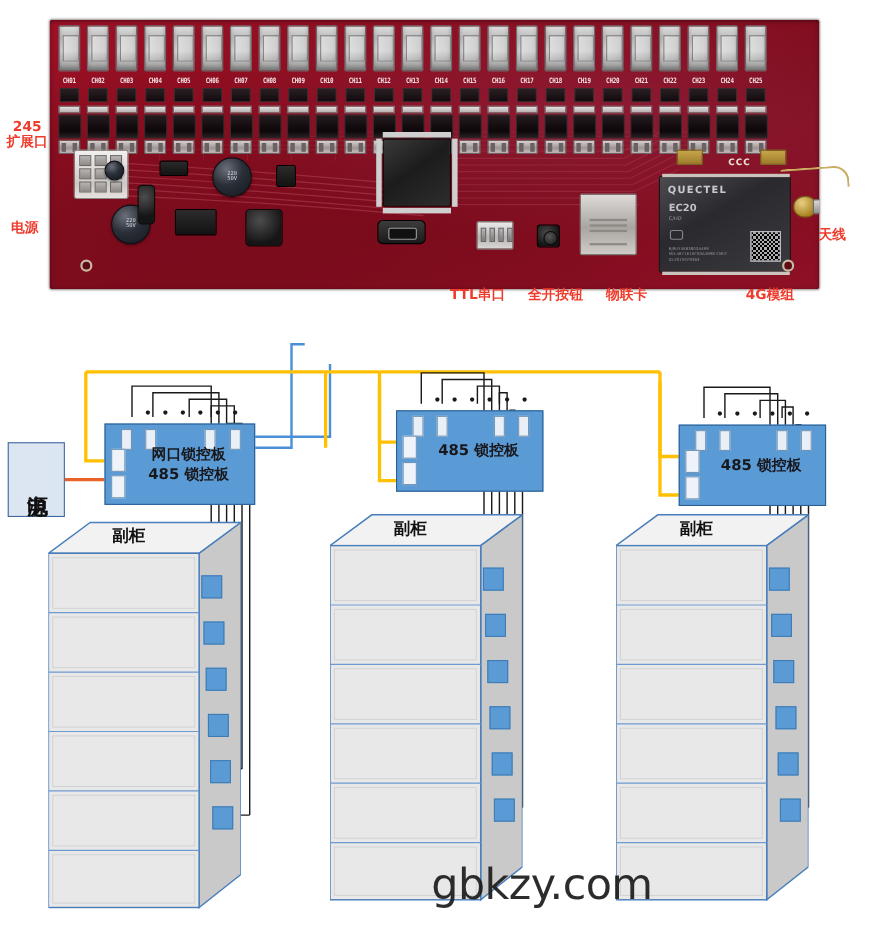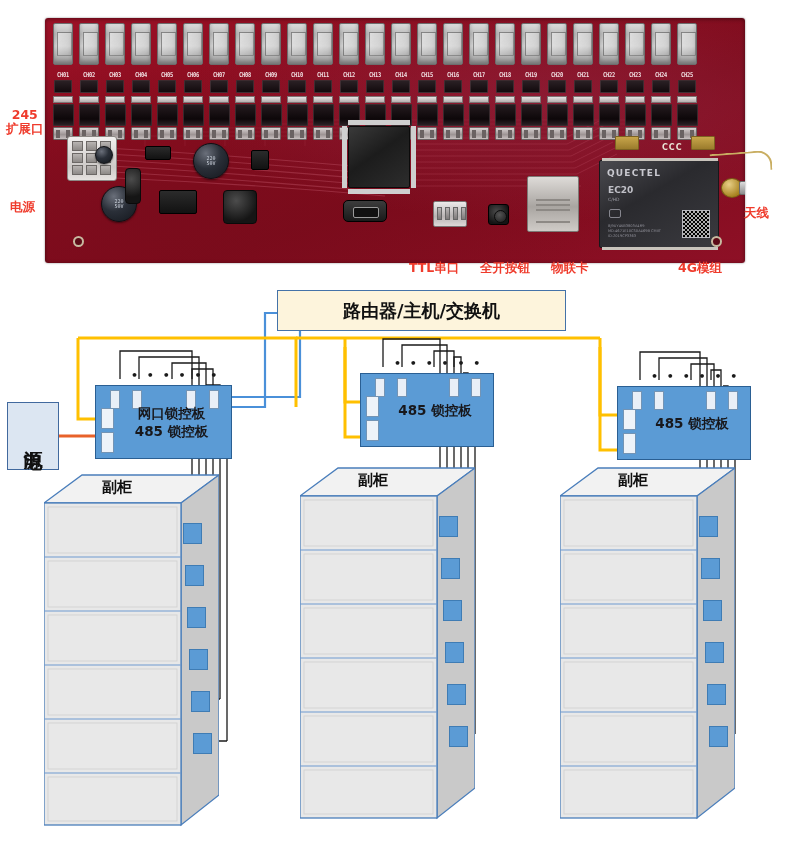--- a/index.html
+++ b/index.html
@@ -731,23 +731,20 @@
         <path d="M730 109 L 735 109 L 735 449"></path>
         <path d="M700 240 L 690 240"></path>
         <path d="M707 281 L 690 281"></path>
         <path d="M714 323 L 690 323"></path>
         <path d="M721 365 L 690 365"></path>
         <path d="M728 407 L 690 407"></path>
         <path d="M735 449 L 690 449"></path>
       </g>
     </svg>
 
-    <div class="router-box">
-      <span>路由器/主机/交换机</span>
-    </div>
 
     <div class="power-box">
       <span>电源</span>
     </div>
 
     <div class="ctrl-board" style="left:95px; top:100px; width:137px; height:74px;">
       <div class="port-top" style="left:14px"></div>
       <div class="port-top" style="left:36px"></div>
       <div class="port-top" style="left:90px"></div>
       <div class="port-top" style="left:113px"></div>
@@ -870,14 +867,15 @@
       </svg>
       <div class="cab-label" style="left:58px; top:5px;">副柜</div>
       <div class="lock" style="left:139px; top:50px;"></div>
       <div class="lock" style="left:141px; top:92px;"></div>
       <div class="lock" style="left:143px; top:134px;"></div>
       <div class="lock" style="left:145px; top:176px;"></div>
       <div class="lock" style="left:147px; top:218px;"></div>
       <div class="lock" style="left:149px; top:260px;"></div>
     </div>
 
+    <div class="watermark">gbkzy.com</div>
   </div>
 </div>
 
 </body></html>

